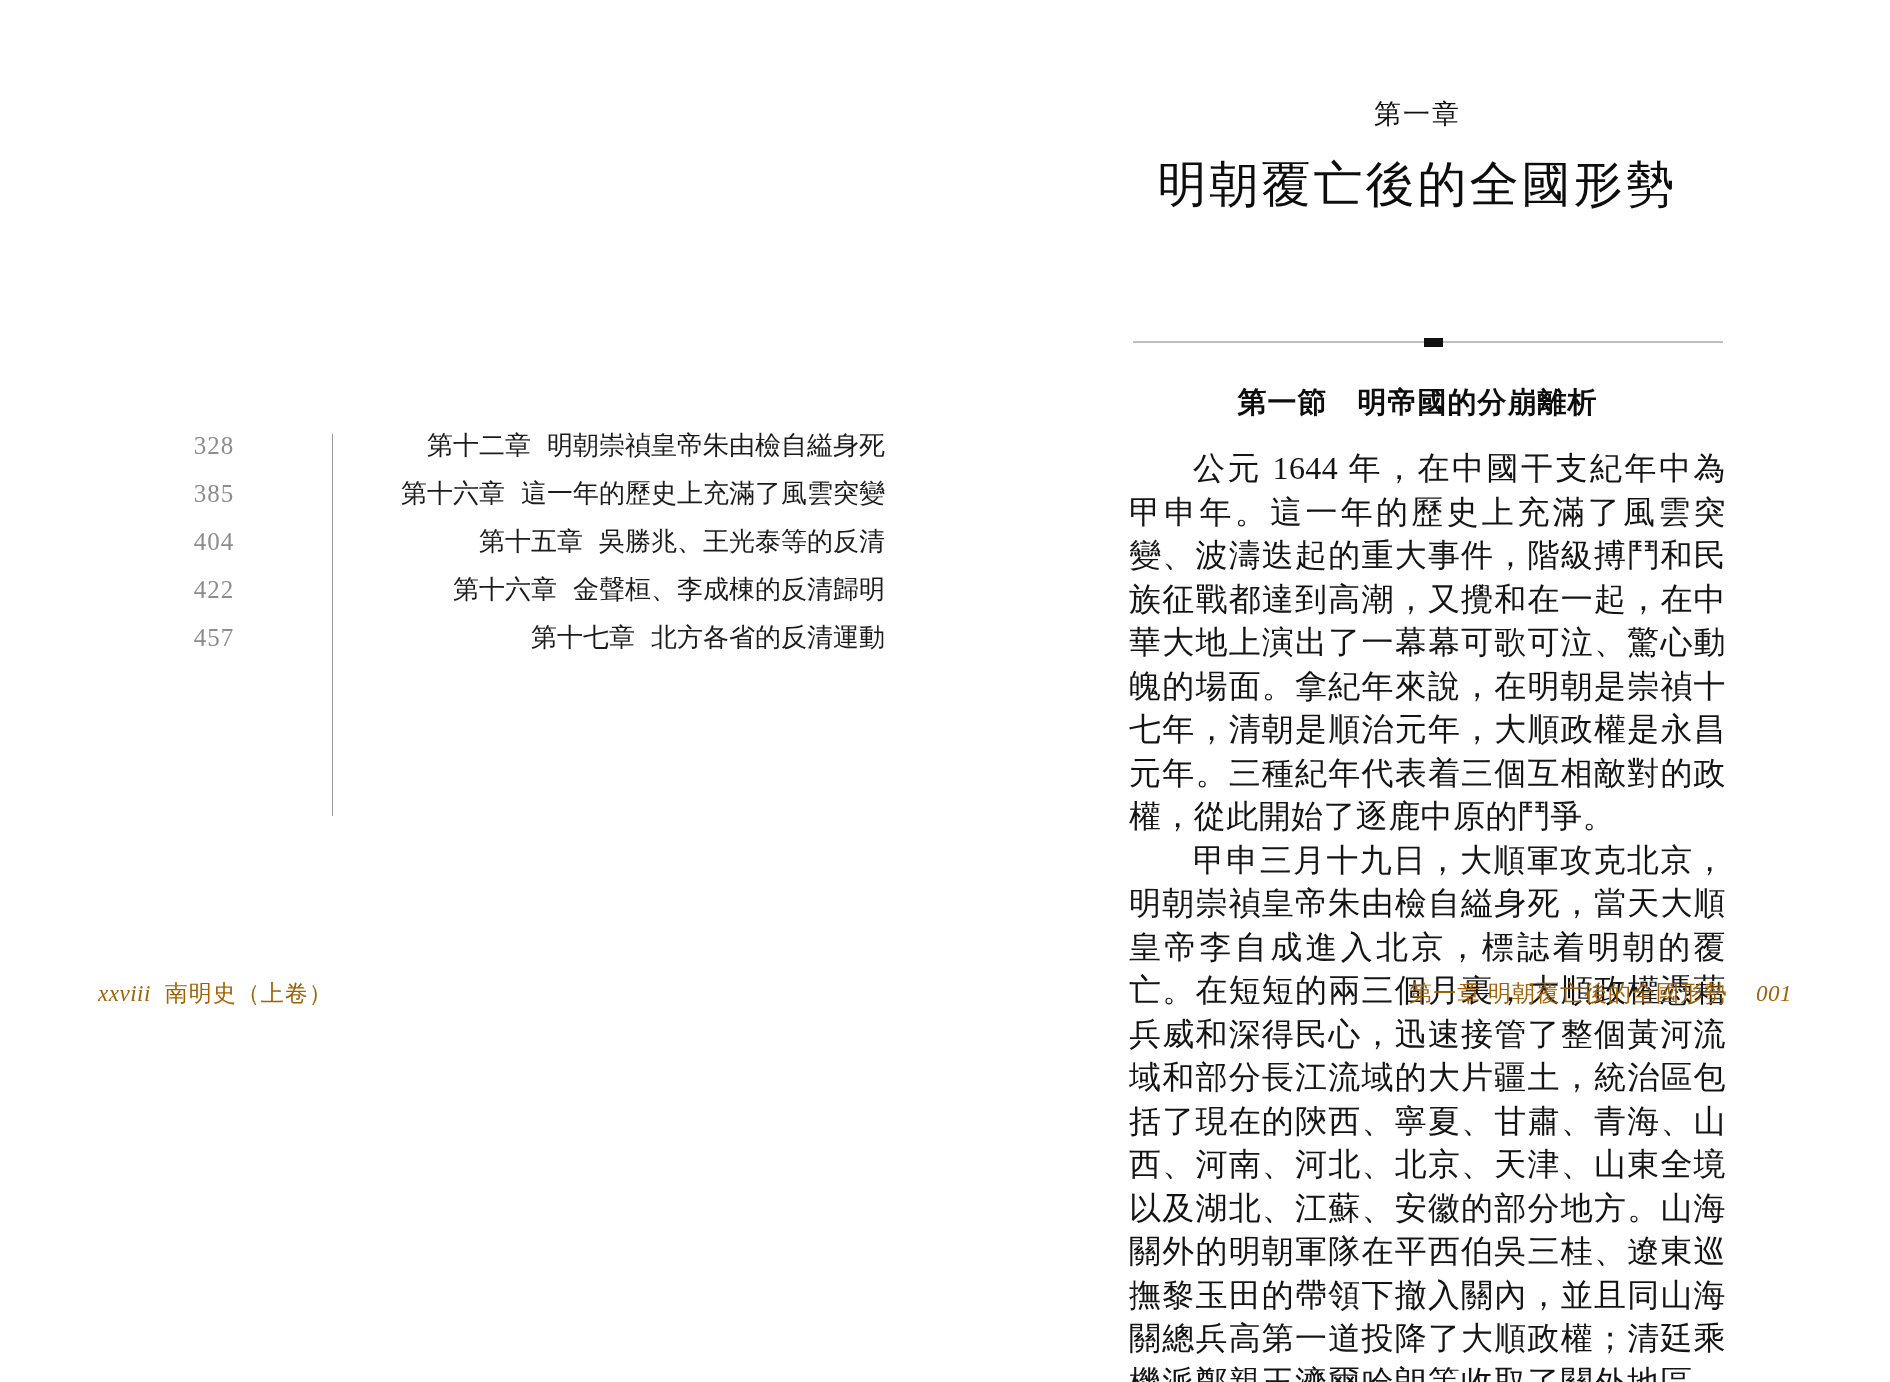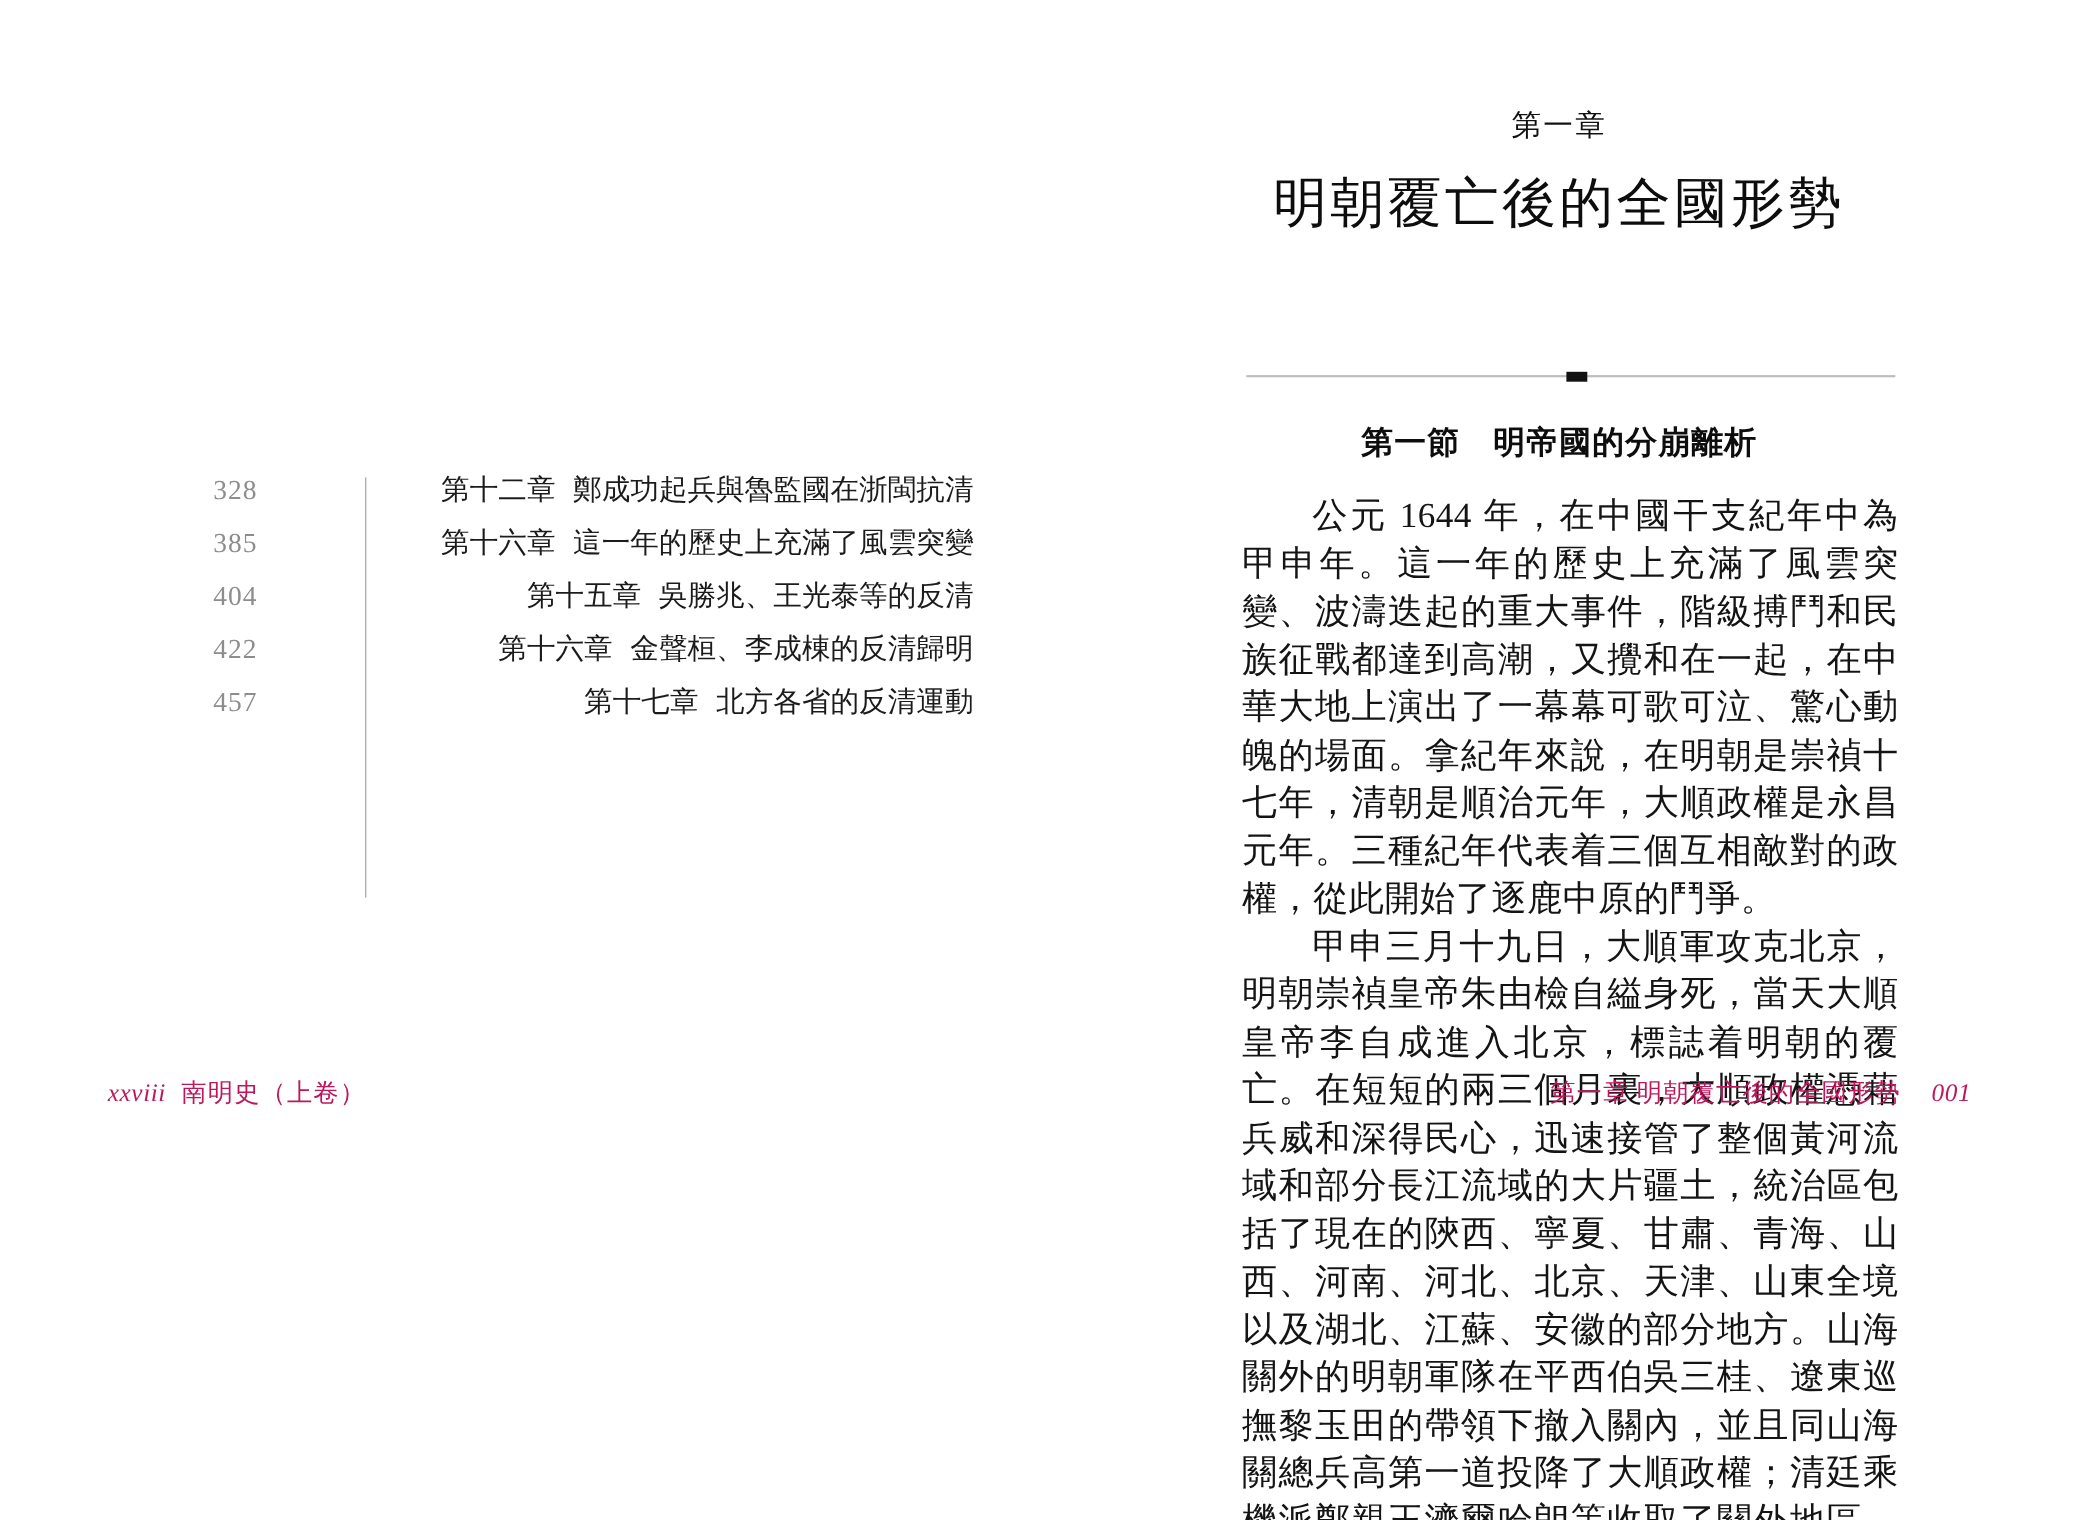--- a/index.html
+++ b/index.html
@@ -161,21 +161,21 @@
     text-justify: inter-character;
     text-indent: 2em;
     letter-spacing: 0.4px;
   }
 
   
   .foot {
     position: absolute;
     bottom: 74px;
     font-size: 22px;
-    color: #be185d;
+    color: #a16207;
     white-space: nowrap;
   }
   .foot-left {
     left: 98px;
     font-family: "Liberation Serif", "DejaVu Serif", serif;
   }
   .foot-left .folio {
     font-style: italic;
     font-size: 23px;
     letter-spacing: 0.5px;
@@ -207,21 +207,21 @@
 <div class="spread">
 
   <div class="page page-left">
 
     <div class="toc-block">
       <div class="toc-rule"></div>
 
       <div class="toc-row">
         <div class="toc-num">328</div>
         <div class="toc-label">
-          <span class="toc-chap">第十二章</span><span class="toc-title">鄭成功起兵與魯監國在浙閩抗清</span>
+          <span class="toc-chap">第十二章</span><span class="toc-title">明朝崇禎皇帝朱由檢自縊身死</span>
         </div>
       </div>
 
 
       <div class="toc-row">
         <div class="toc-num">385</div>
         <div class="toc-label">
           <span class="toc-chap">第十六章</span><span class="toc-title">這一年的歷史上充滿了風雲突變</span>
         </div>
       </div>

